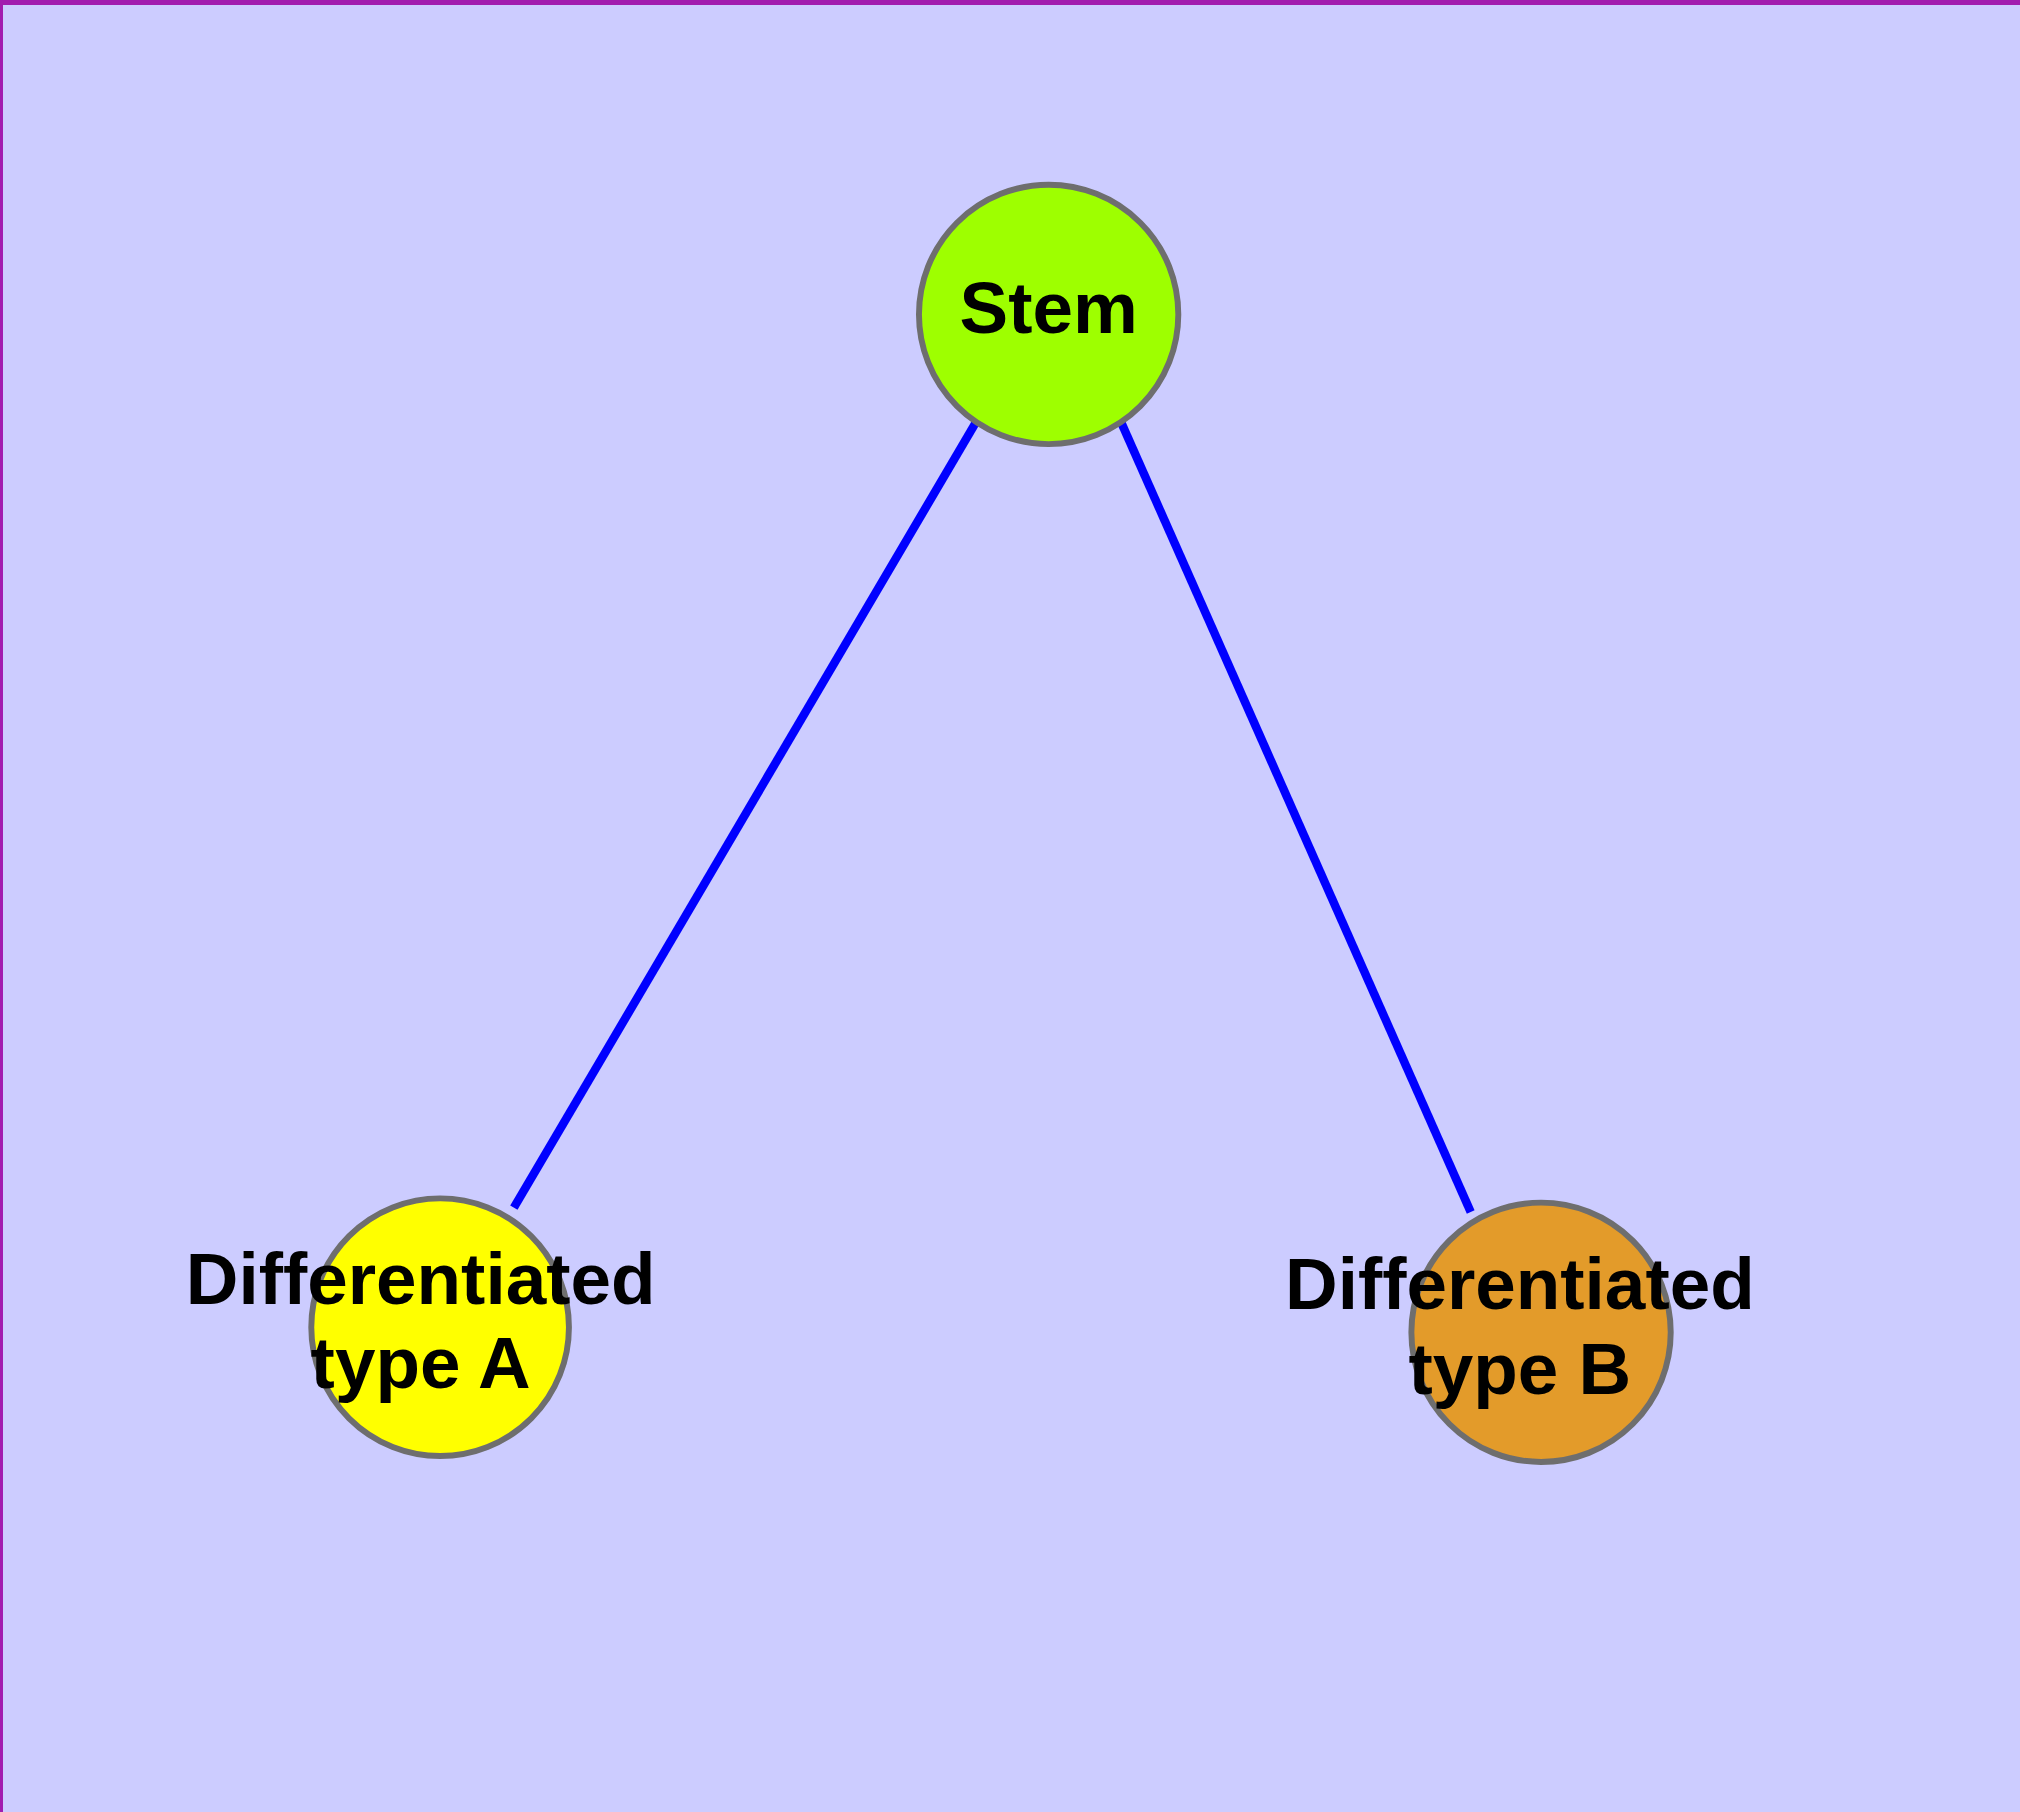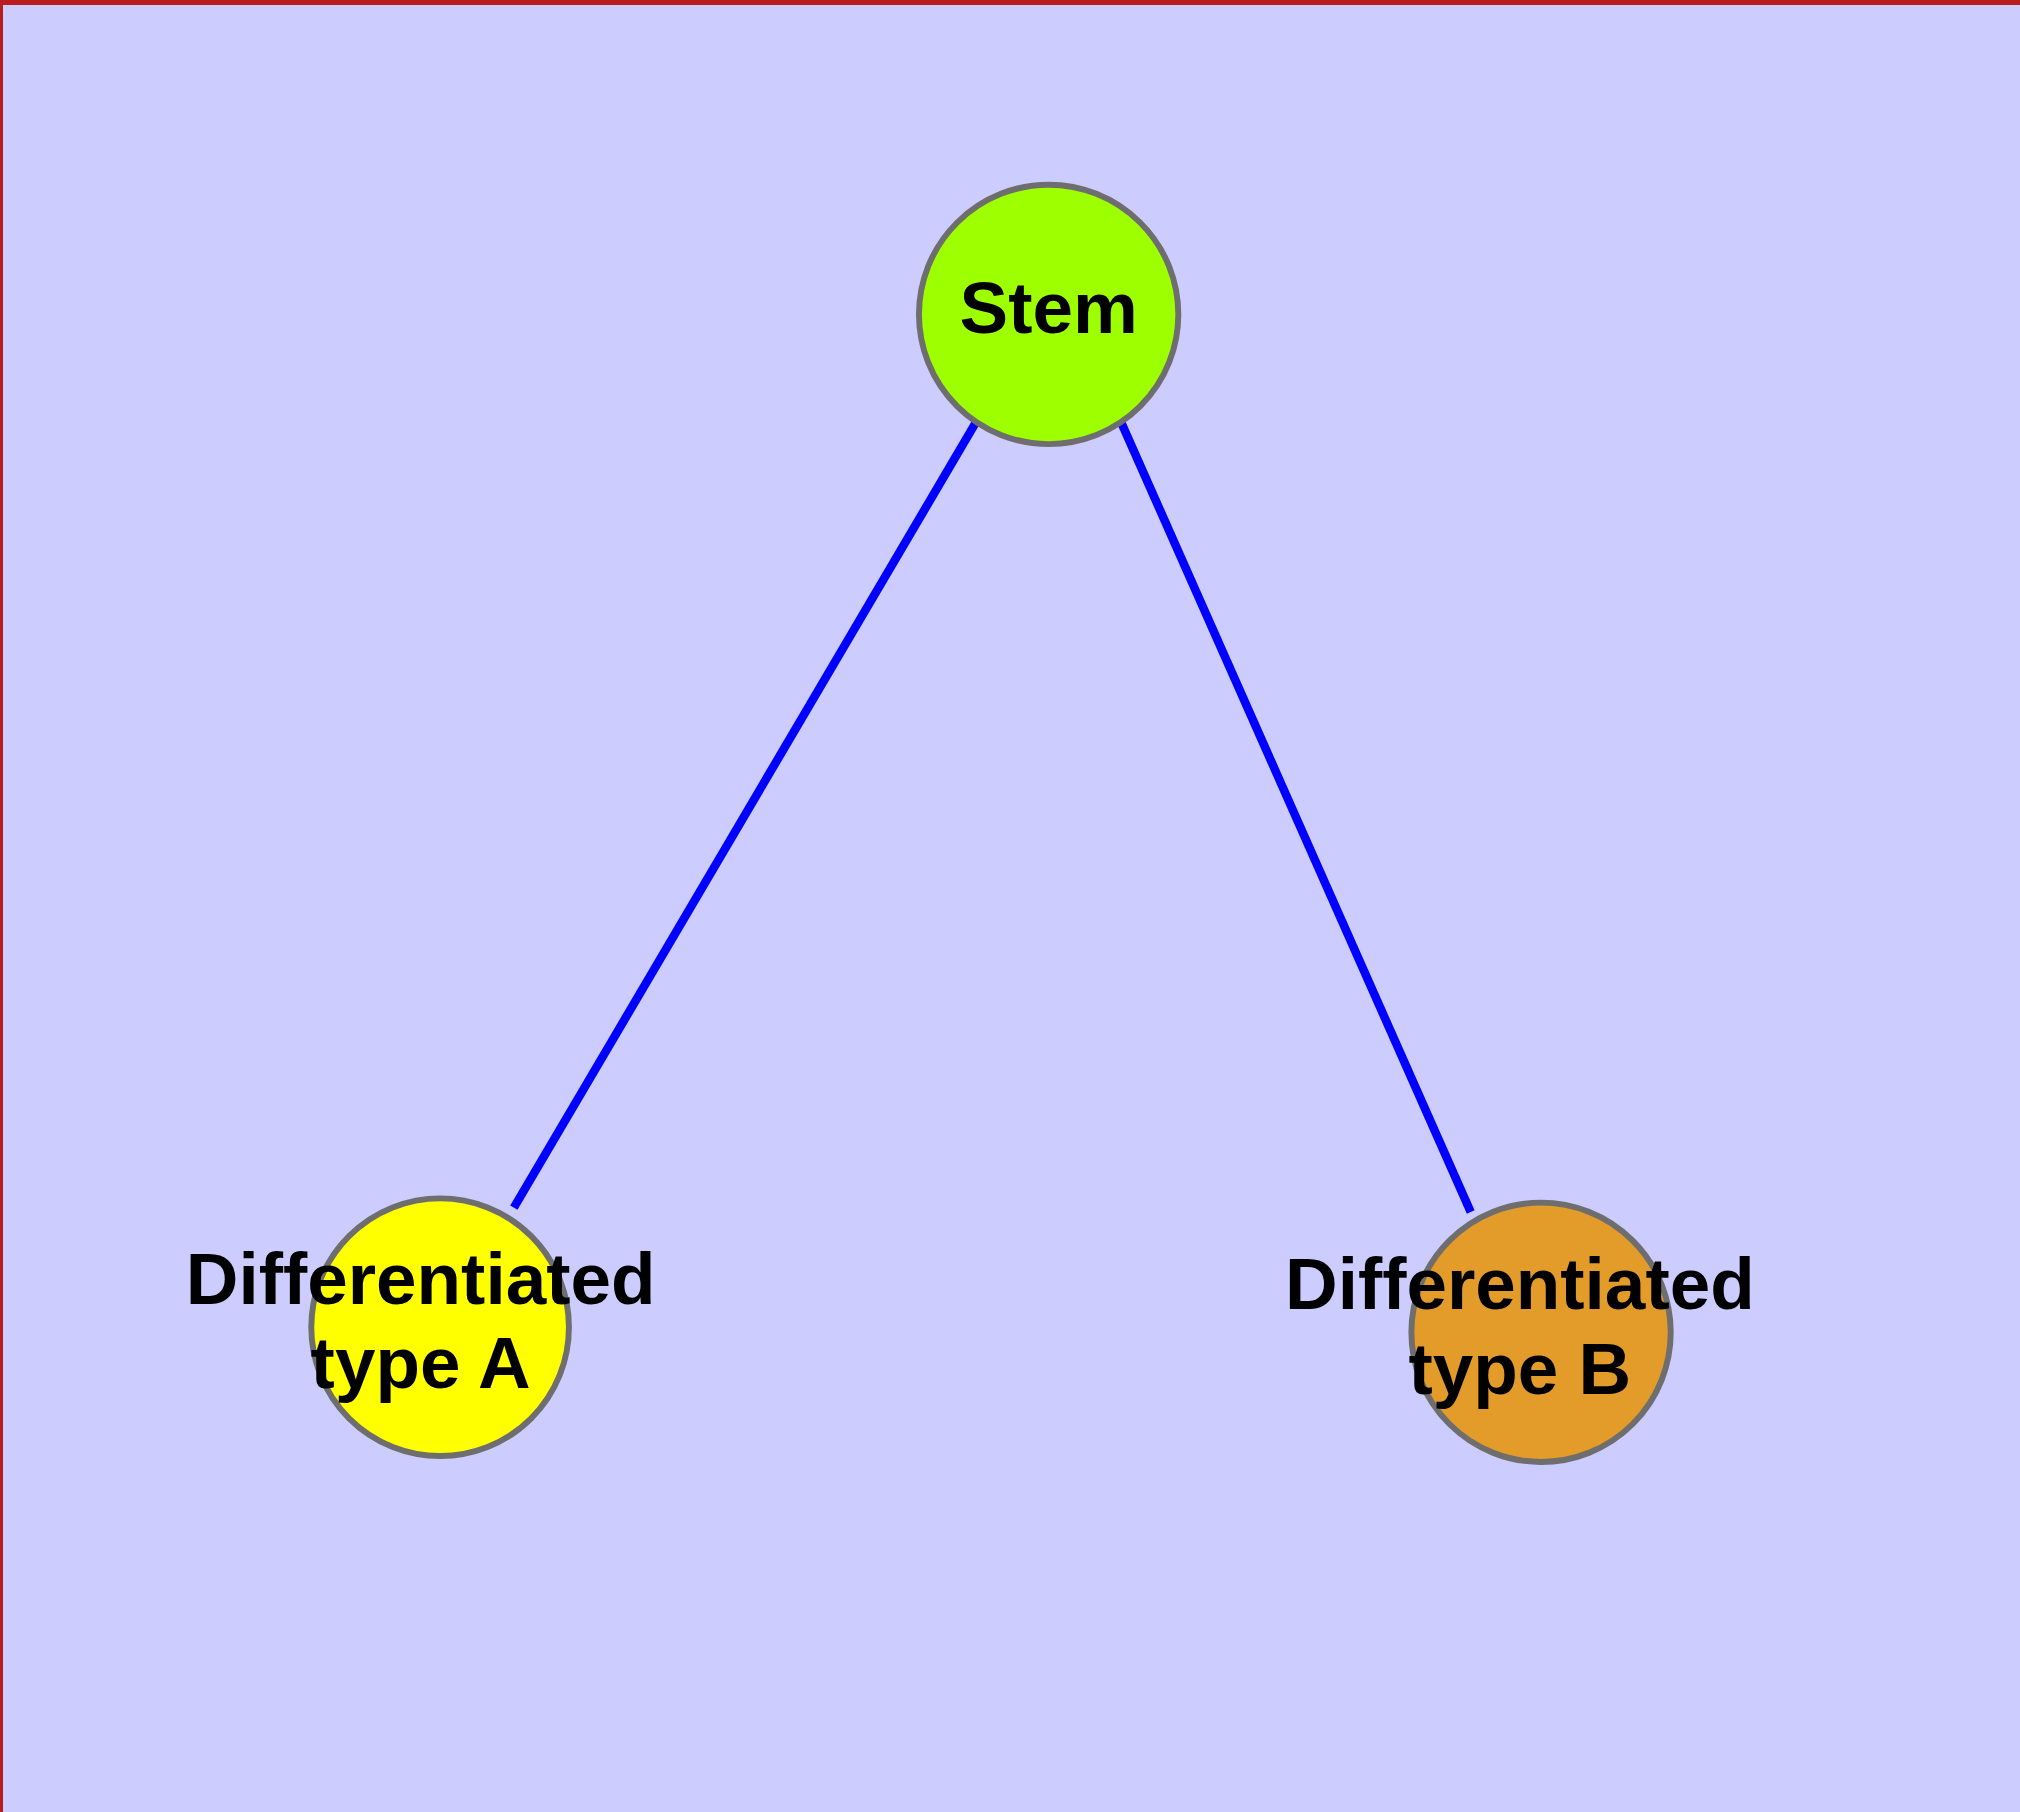--- a/index.html
+++ b/index.html
@@ -38,21 +38,21 @@
     font-weight: bold;
     fill: #000000;
     text-anchor: middle;
     dominant-baseline: middle;
   }
   .node-label-line { font-family: "Liberation Sans", sans-serif; font-weight: bold; fill: #000000; }
 </style>
 </head>
 <body>
 
-<div id="canvas" style="width: 2021px; height: 1812px; background: #b91c1c;">
+<div id="canvas" style="width: 2021px; height: 1812px; background: #a21caf;">
 
   <div id="plot-background" style="background: rgb(204, 204, 255);"></div>
 
   <svg id="graph-svg" viewBox="0 0 2384 2138">
     <g id="edges-layer">
         <line class="edge-line" x1="1152" y1="497" x2="606" y2="1425" stroke="#0000FF" stroke-width="10"></line>
         <line class="edge-line" x1="1322" y1="497" x2="1735" y2="1430" stroke="#0000FF" stroke-width="10"></line>
       </g>
     <g id="nodes-layer">
         <circle class="node-circle" cx="1237" cy="371" r="153" fill="#9EFF00" stroke="#6E6E6E" stroke-width="7"></circle>

